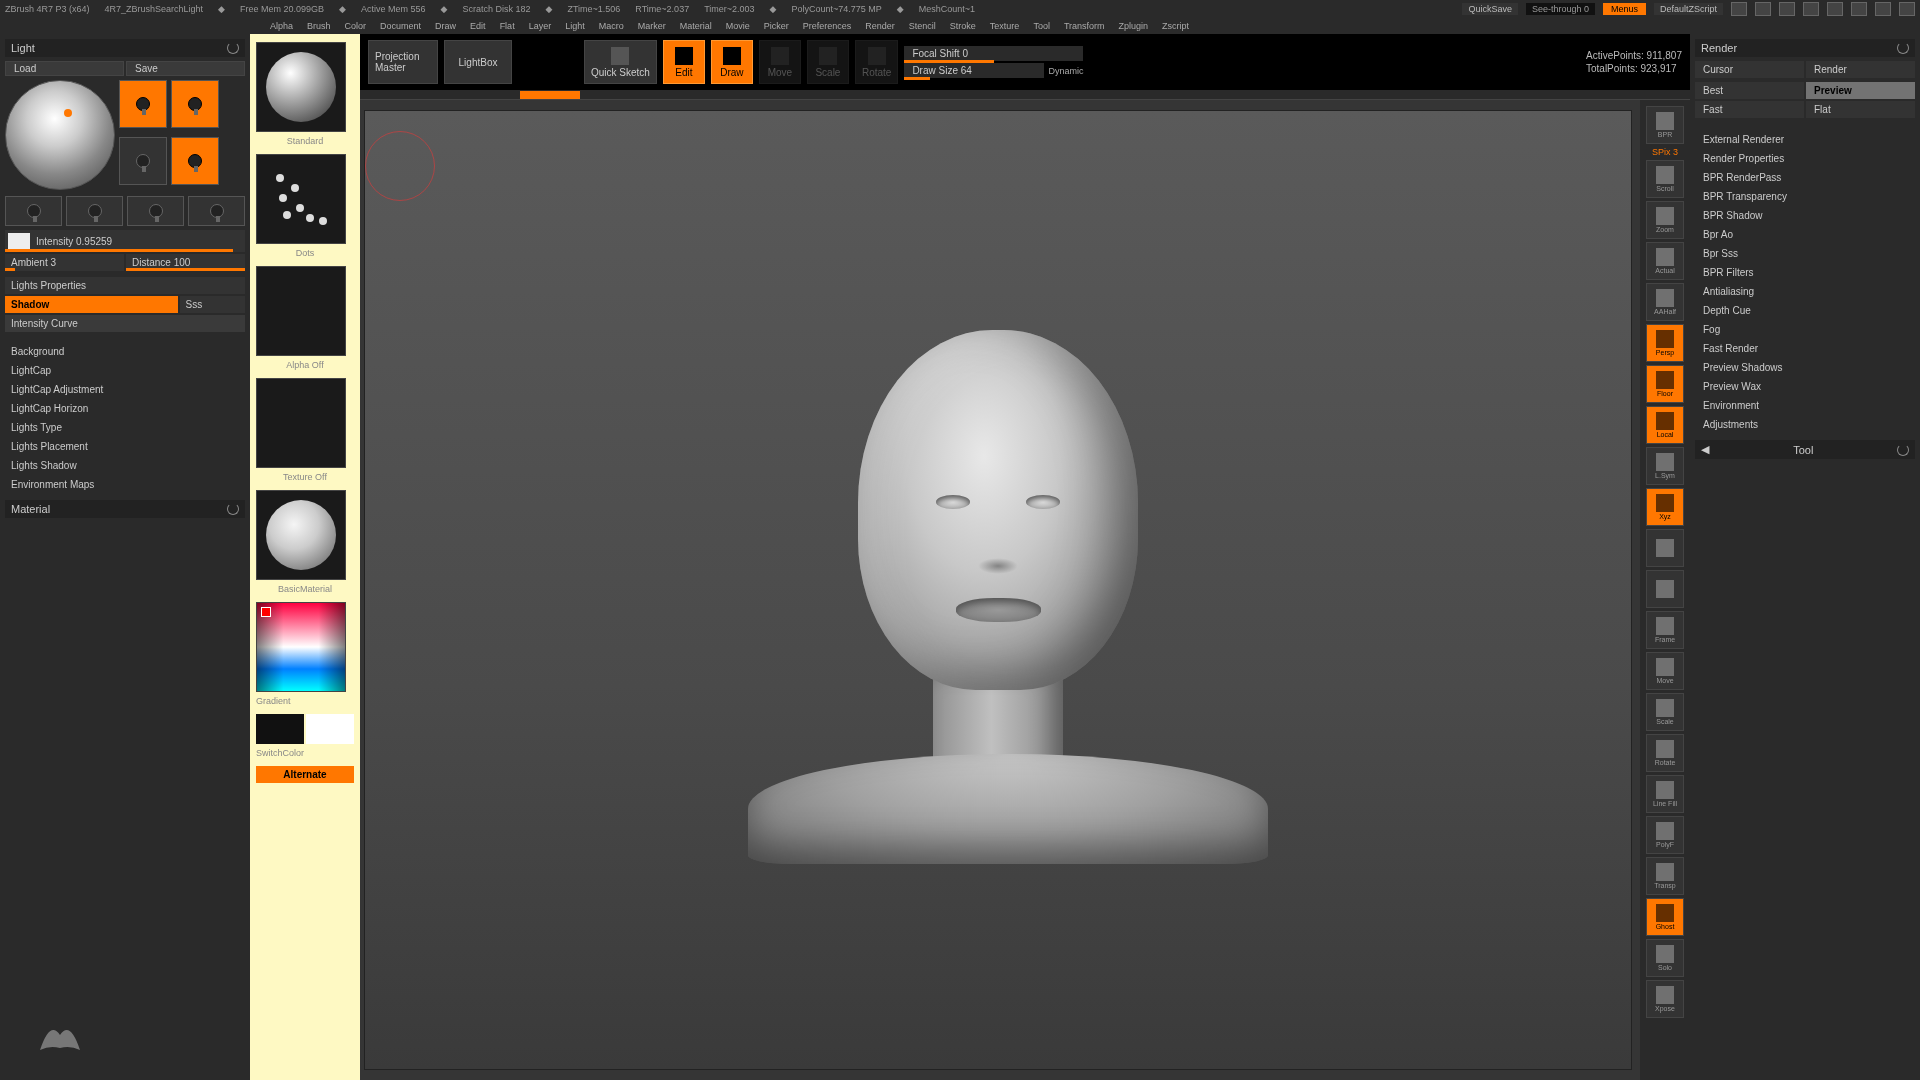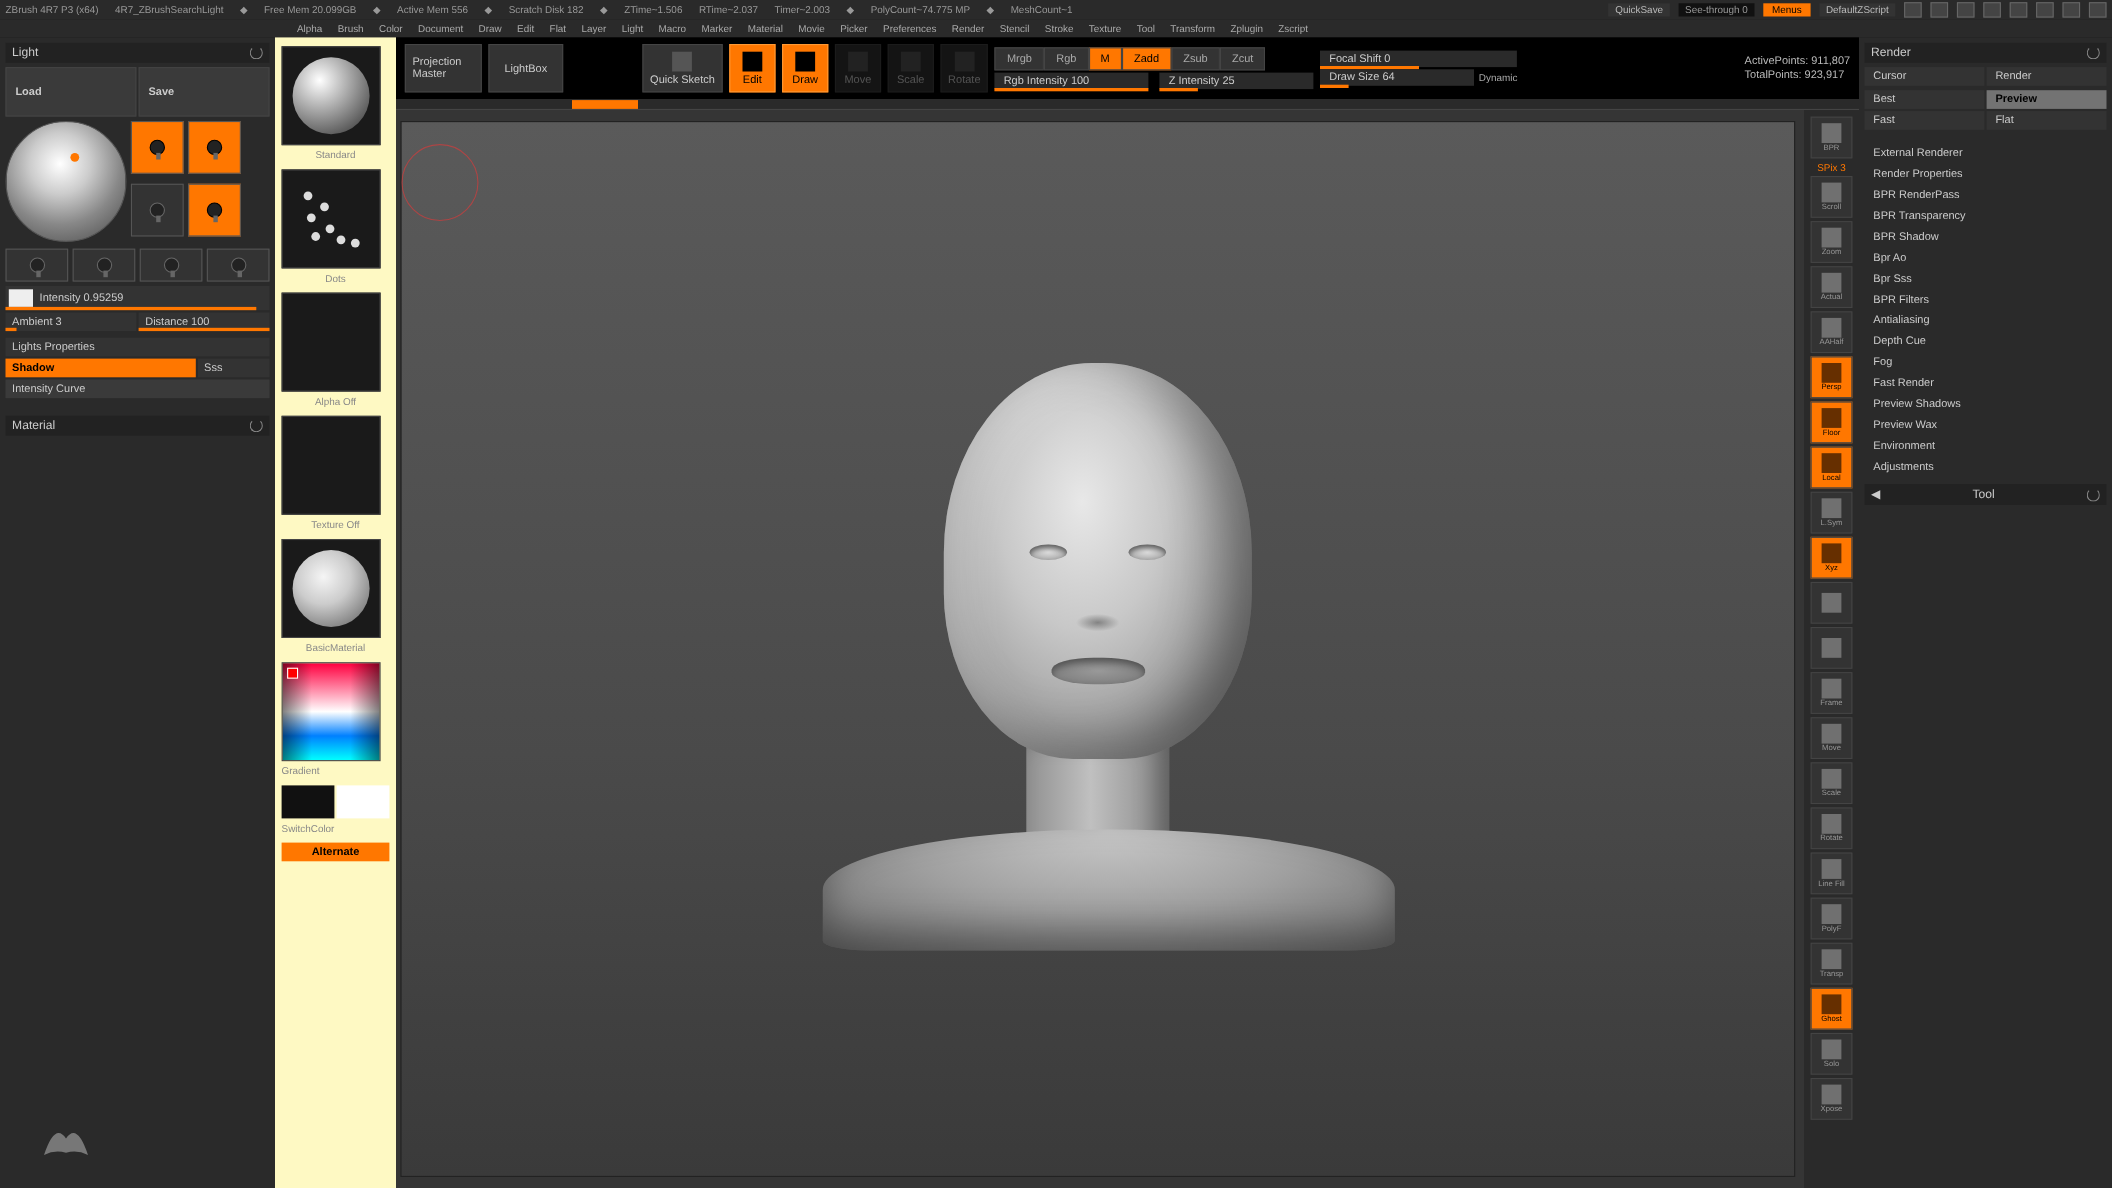--- a/index.html
+++ b/index.html
@@ -15,21 +15,21 @@
 
 .menubar { height: 16px; background: #2a2a2a; display: flex; gap: 14px; padding: 0 270px; align-items: center; }
 .menubar span { color: #aaa; font-size: 9px; cursor: pointer; }
 
 .main { display: flex; height: calc(100% - 34px); }
 
 .left-panel { width: 250px; background: #2a2a2a; padding: 5px; display: flex; flex-direction: column; }
 .panel-header { display: flex; justify-content: space-between; align-items: center; padding: 3px 6px; background: #222; margin-bottom: 4px; }
 .panel-header span { color: #ccc; font-size: 11px; }
 .load-save { display: flex; gap: 2px; margin-bottom: 4px; }
-.load-save div { flex: 1; background: #3a3a3a; padding: 16px 8px; color: #ccc; border: 1px solid #444; font-weight: bold; }
+.load-save div { flex: 1; background: #3a3a3a; padding: 1px 8px; color: #ccc; border: 1px solid #444; }
 
 .light-grid { display: flex; gap: 4px; margin-bottom: 6px; }
 .light-sphere { width: 110px; height: 110px; background: radial-gradient(circle at 45% 35%, #fff, #ccc 30%, #888 60%, #444); border-radius: 50%; position: relative; border: 1px solid #555; }
 .light-sphere::after { content: ''; position: absolute; width: 8px; height: 8px; background: #ff7700; border-radius: 50%; top: 28px; left: 58px; }
 .light-btns { display: grid; grid-template-columns: 1fr 1fr; gap: 4px; width: 100px; }
 .light-btn { background: #333; border: 1px solid #555; display: flex; align-items: center; justify-content: center; height: 48px; }
 .light-btn.on { background: #ff7700; }
 .bulb { width: 14px; height: 14px; border-radius: 50%; background: #222; border: 1px solid #666; position: relative; }
 .bulb::after { content: ''; position: absolute; width: 4px; height: 6px; background: #666; bottom: -5px; left: 5px; }
 .light-btn.on .bulb { background: #222; border-color: #000; }
@@ -232,20 +232,30 @@
       <div><span>Ambient 3</span><div class="slider-fill" style="width:8%"></div></div>
       <div><span>Distance 100</span><div class="slider-fill" style="width:100%"></div></div>
     </div>
     <div class="section-label">Lights Properties</div>
     <div class="shadow-row">
       <div class="shadow">Shadow</div>
       <div class="sss">Sss</div>
     </div>
     <div class="section-label" style="background:#3a3a3a">Intensity Curve</div>
     <div style="height:8px"></div>
+    <div id="light-sections">
+        <div class="section-item">Background</div>
+        <div class="section-item">LightCap</div>
+        <div class="section-item">LightCap Adjustment</div>
+        <div class="section-item">LightCap Horizon</div>
+        <div class="section-item">Lights Type</div>
+        <div class="section-item">Lights Placement</div>
+        <div class="section-item">Lights Shadow</div>
+        <div class="section-item">Environment Maps</div>
+      </div>
     <div class="panel-header" style="margin-top:6px">
       <span>Material</span>
       <div class="reload"></div>
     </div>
     <div class="logo">
       <svg viewBox="0 0 60 50">
           <path d="M10 40 Q20 10 30 25 Q40 10 50 40 Q40 35 30 38 Q20 35 10 40 Z"></path>
         </svg>
     </div>
   </div>
@@ -313,34 +323,20 @@
           <span>Move</span>
         </div>
       <div class="tool-btn dim">
           <div class="tool-icon"></div>
           <span>Scale</span>
         </div>
       <div class="tool-btn dim">
           <div class="tool-icon"></div>
           <span>Rotate</span>
         </div>
-      <div class="slider-group">
-        <div class="mode-group">
-          <div class="mode-btn">Mrgb</div>
-          <div class="mode-btn">Rgb</div>
-          <div class="mode-btn on">M</div>
-          <div class="mode-btn on">Zadd</div>
-          <div class="mode-btn">Zsub</div>
-          <div class="mode-btn dim">Zcut</div>
-        </div>
-        <div style="display:flex;gap:10px">
-          <div class="top-slider"><span>Rgb Intensity 100</span><div class="bar" style="width:100%"></div></div>
-          <div class="top-slider"><span>Z Intensity 25</span><div class="bar" style="width:25%"></div></div>
-        </div>
-      </div>
       <div class="slider-group">
         <div class="top-slider"><span>Focal Shift 0</span><div class="bar" style="width:50%"></div></div>
         <div style="display:flex;gap:4px;align-items:center">
           <div class="top-slider"><span>Draw Size 64</span><div class="bar" style="width:18%"></div></div>
           <span style="color:#aaa;font-size:9px">Dynamic</span>
         </div>
       </div>
       <div class="stats">
         <span>ActivePoints: 911,807</span>
         <span>TotalPoints: 923,917</span>

